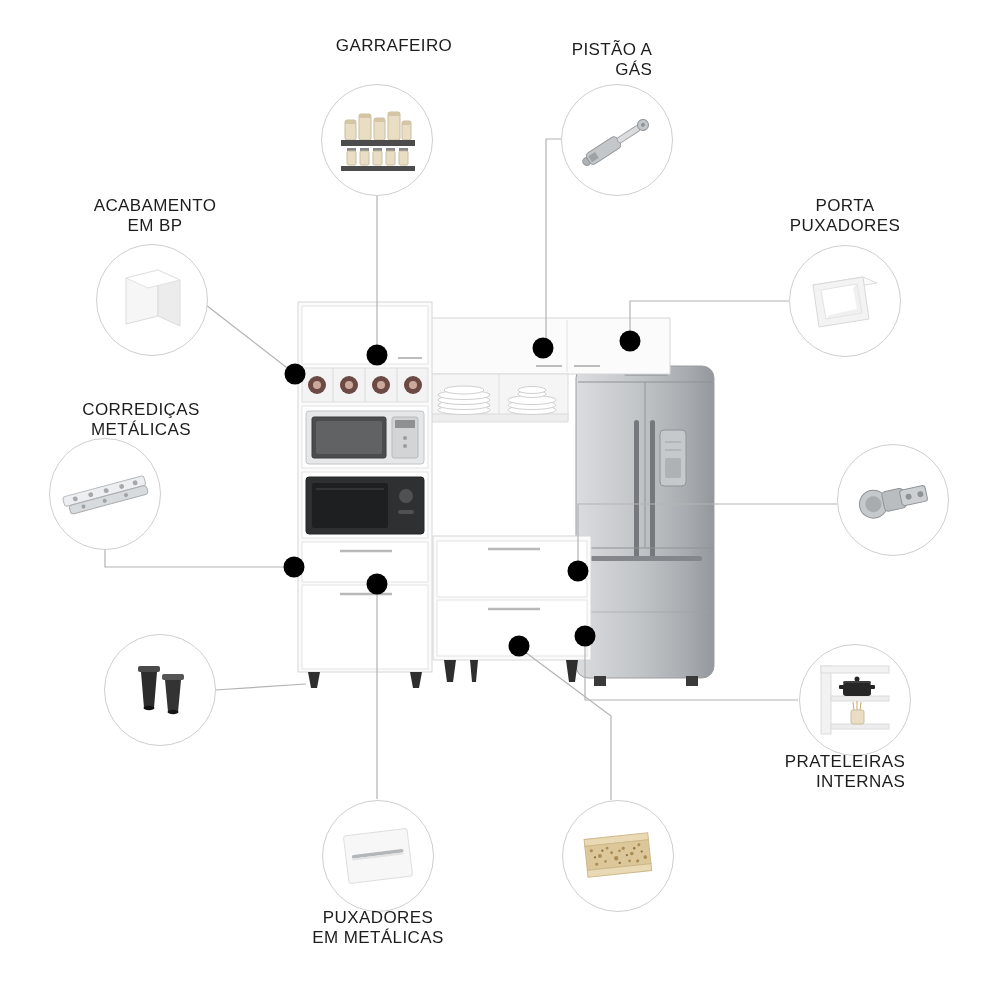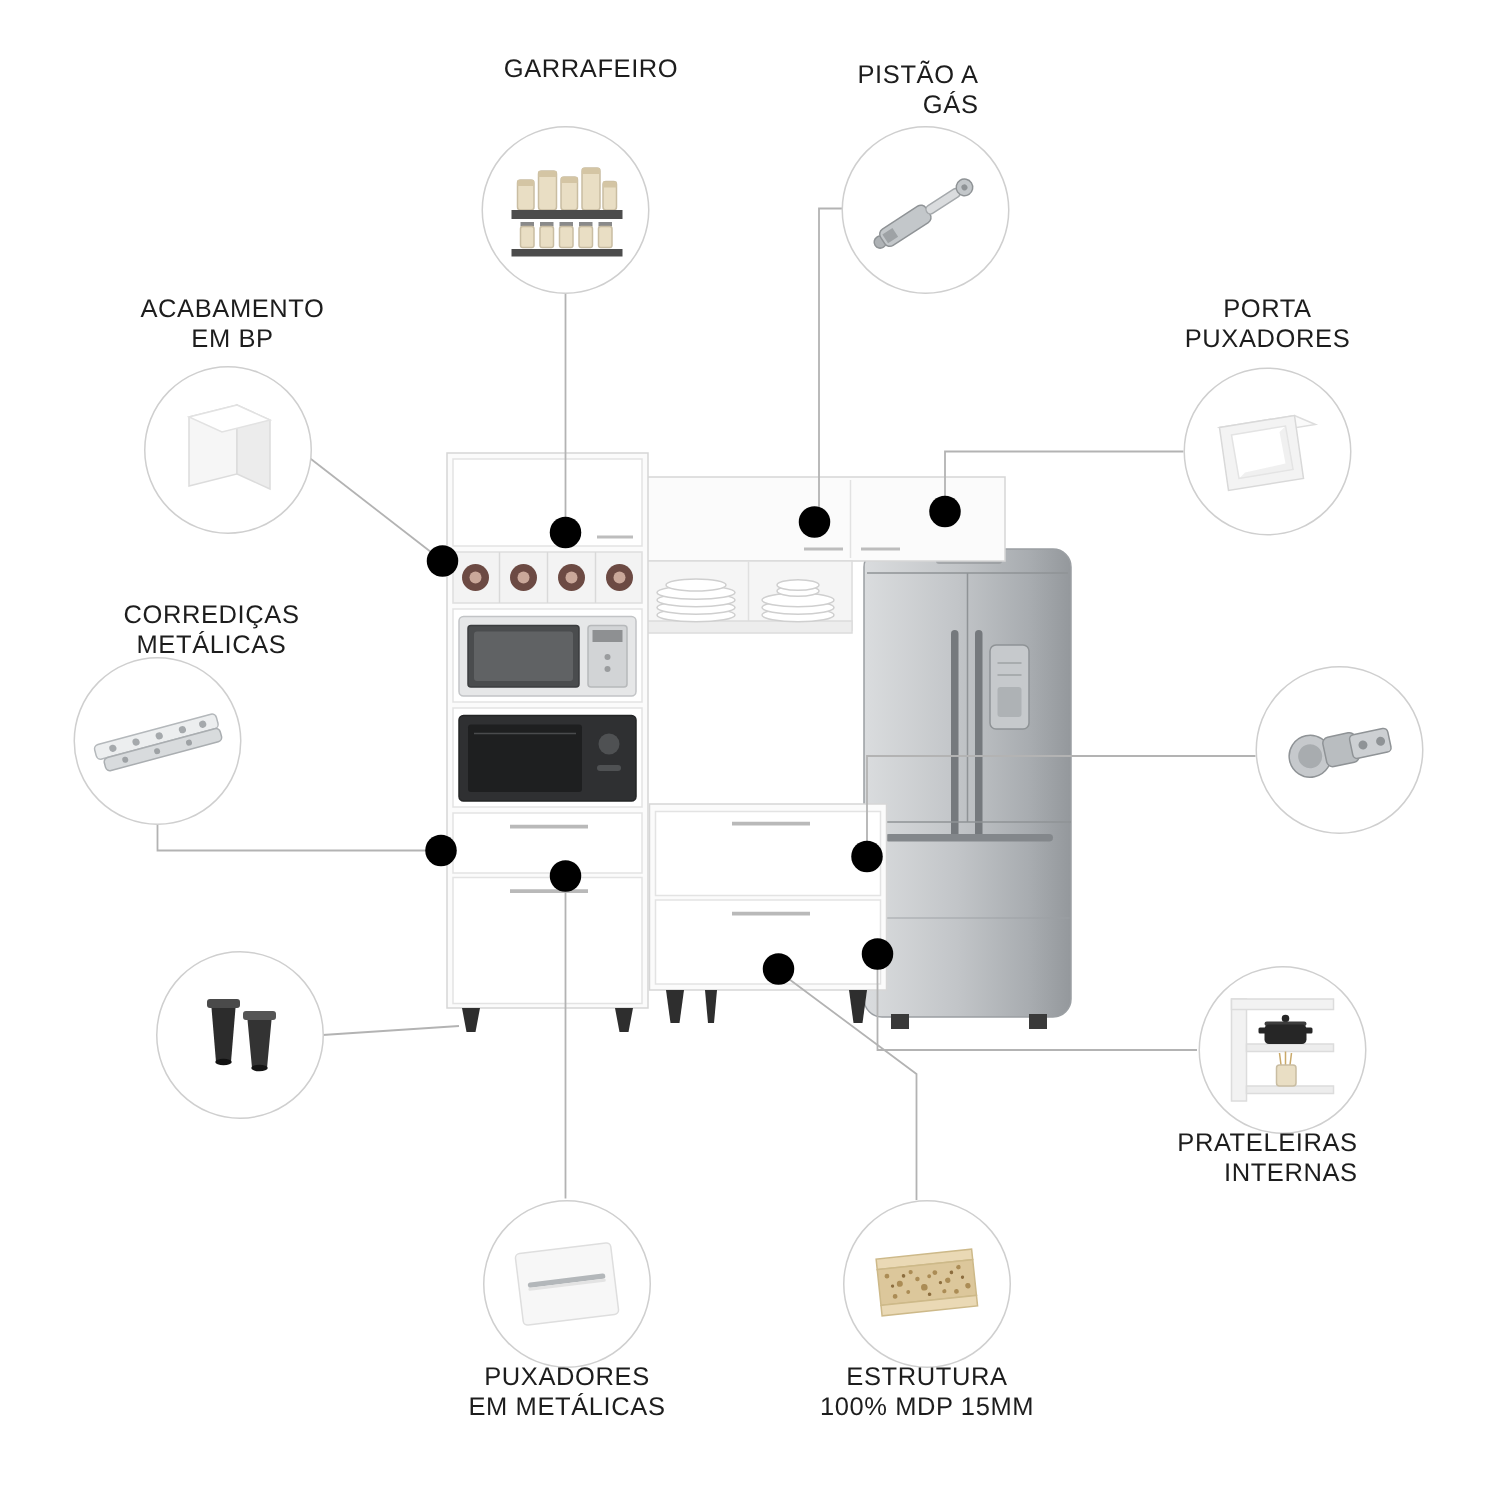--- a/index.html
+++ b/index.html
@@ -334,16 +334,14 @@
   <div class="callout-label" style="left:155px; top:196px;">ACABAMENTO
 EM BP</div>
   <div class="callout-label" style="left:845px; top:196px;">PORTA
 PUXADORES</div>
   <div class="callout-label" style="left:105px; top:400px;margin-left:36px;">CORREDIÇAS
 METÁLICAS</div>
   <div class="callout-label" style="left:845px; top:752px;text-align:right;">PRATELEIRAS
 INTERNAS</div>
   <div class="callout-label" style="left:378px; top:908px;">PUXADORES
 EM METÁLICAS</div>
-  <div class="callout-label" style="left:618px; top:908px;">ESTRUTURA
-100% MDP 15MM</div>
 
 </div>
 
 </body></html>

